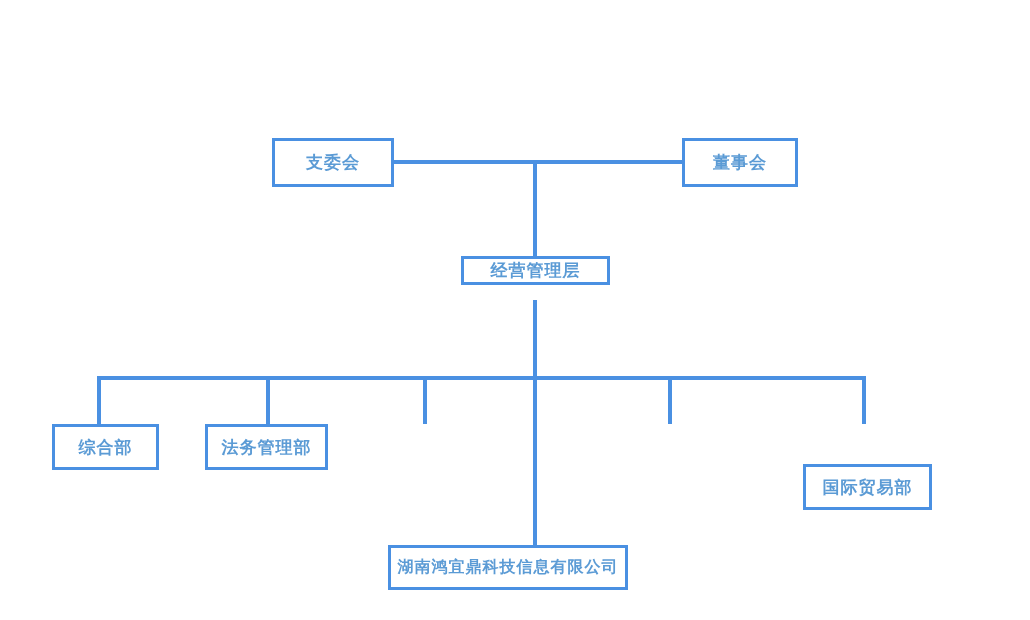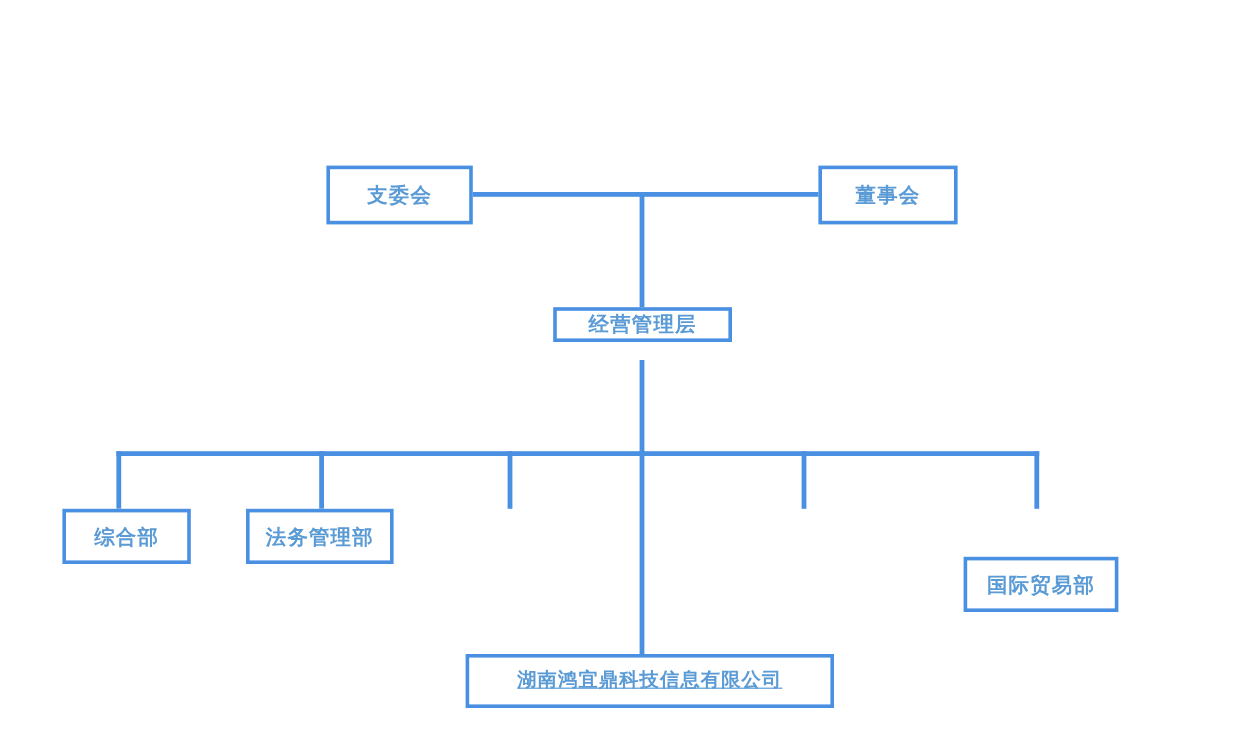--- a/index.html
+++ b/index.html
@@ -104,17 +104,17 @@
   </div>
 
 
 
   <div class="node" style="left:803px; top:424px; width:129px; height:46px;margin-top:40px;">
     <span>国际贸易部</span>
   </div>
 
   <div class="line v" style="left:533px; top:376px; height:169px;"></div>
 
-  <div class="node wide-label" style="left:388px; top:545px; width:307px; height:45px;text-decoration:underline;">
+  <div class="node wide-label" style="left:388px; top:545px; width:240px; height:45px;">
     <span>湖南鸿宜鼎科技信息有限公司</span>
   </div>
 
 </div>
 
 </body></html>

